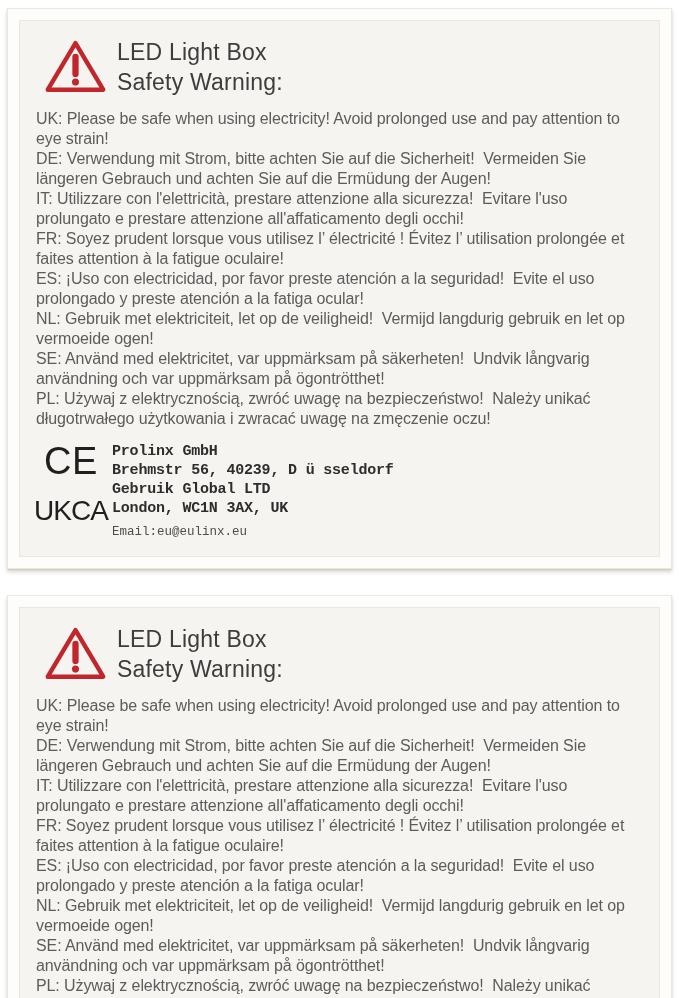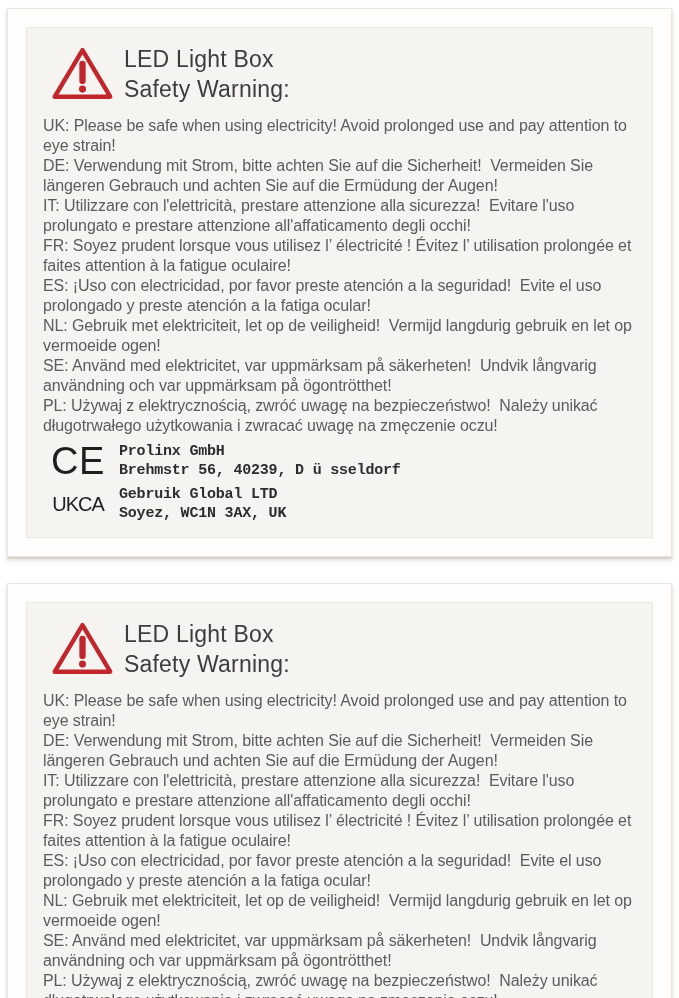--- a/index.html
+++ b/index.html
@@ -14,21 +14,21 @@
   .page {
     padding: 8px 7px 6px 7px;
     display: flex;
     flex-direction: column;
     gap: 26px;
   }
   .card {
     background: #fdfdfc;
     border: 1px solid #ece8e0;
     box-shadow: 0 3px 4px rgba(185,179,167,0.55), 0 1px 1px rgba(185,179,167,0.35);
-    padding: 18px;
+    padding: 11px;
   }
   .card-inner {
     background: #f5f4f1;
     border: 1px solid #eae7df;
     padding: 10px 10px 14px 6px;
   }
   .label-header {
     display: flex;
     align-items: center;
     gap: 10px;
@@ -48,35 +48,34 @@
   }
   .warnings p {
     margin: 0;
     font-size: 16px;
     line-height: 20px;
     letter-spacing: -0.1px;
     color: #5c5c5c;
     white-space: pre-wrap;
   }
   .company {
-    margin-top: 6px;
+    margin-top: 13px;
     display: grid;
     grid-template-columns: 82px 1fr;
-    row-gap: 5px;
     align-items: center;
     padding-left: 4px;
   }
   .mark {
     color: #1f1f1f;
     text-align: center;
     font-weight: 500;
     line-height: 1;
   }
   .mark.ce { font-size: 38px; letter-spacing: 0.5px; }
-  .mark.ukca { font-size: 20px; letter-spacing: -1px; text-align: center; }
+  .mark.ukca { font-size: 28px; letter-spacing: -1px; text-align: center; }
   .company-lines p {
     margin: 0;
     font-size: 15px;
     line-height: 19px;
     font-weight: 700;
     color: #2d2d2d;
     letter-spacing: -0.2px;
     font-family: Liberation Mono, monospace;
   }
   .email {
@@ -119,21 +118,22 @@
       </div>
       <div class="company">
         <div class="mark ce">CE</div>
         <div class="company-lines">
           <p>Prolinx GmbH</p>
           <p>Brehmstr 56, 40239, D ü sseldorf</p>
         </div>
         <div class="mark ukca">UKCA</div>
         <div class="company-lines">
           <p>Gebruik Global LTD</p>
-          <p>Soyez, WC1N 3AX, UK</p>
+          <p>London, WC1N 3AX, UK</p>
+          <p class="email">Email:eu@eulinx.eu</p>
         </div>
       </div>
     </div>
   </div>
 
   <div class="card">
     <div class="card-inner">
       <div class="label-header">
         <span class="warn-icon">
           <svg width="63" height="58" viewBox="0 0 100 90">

